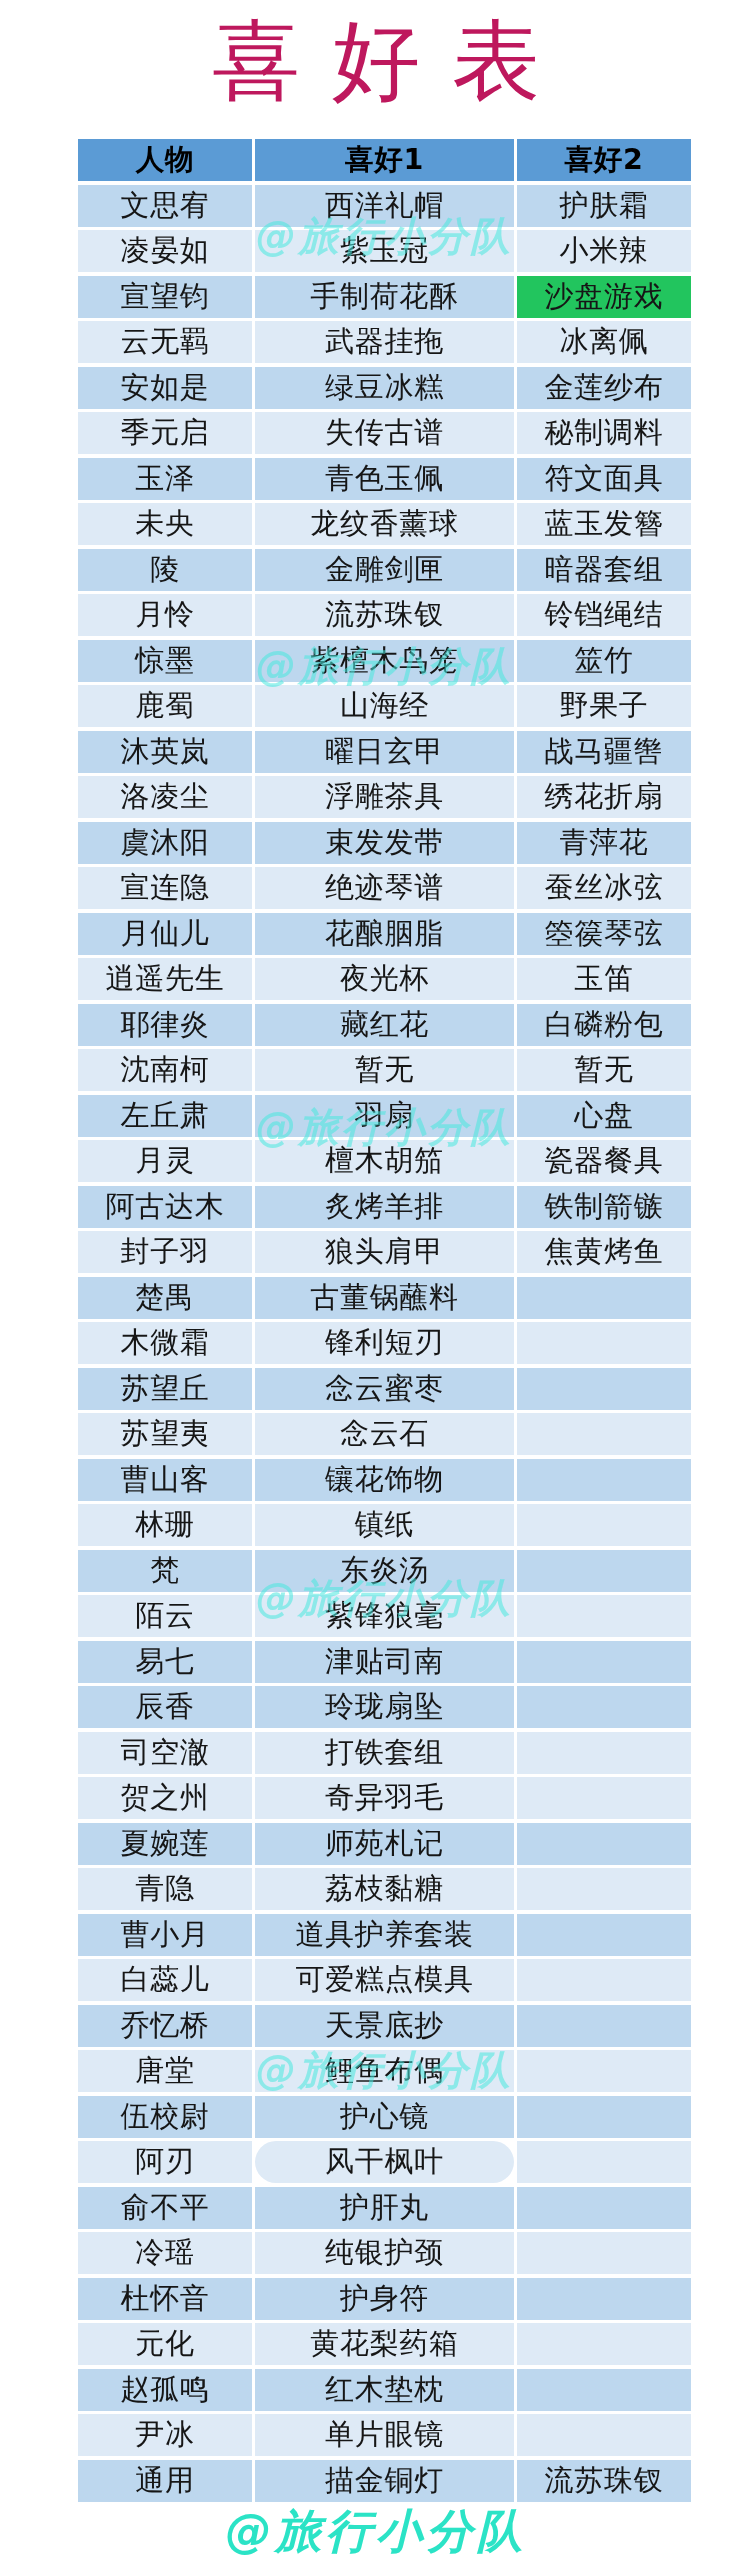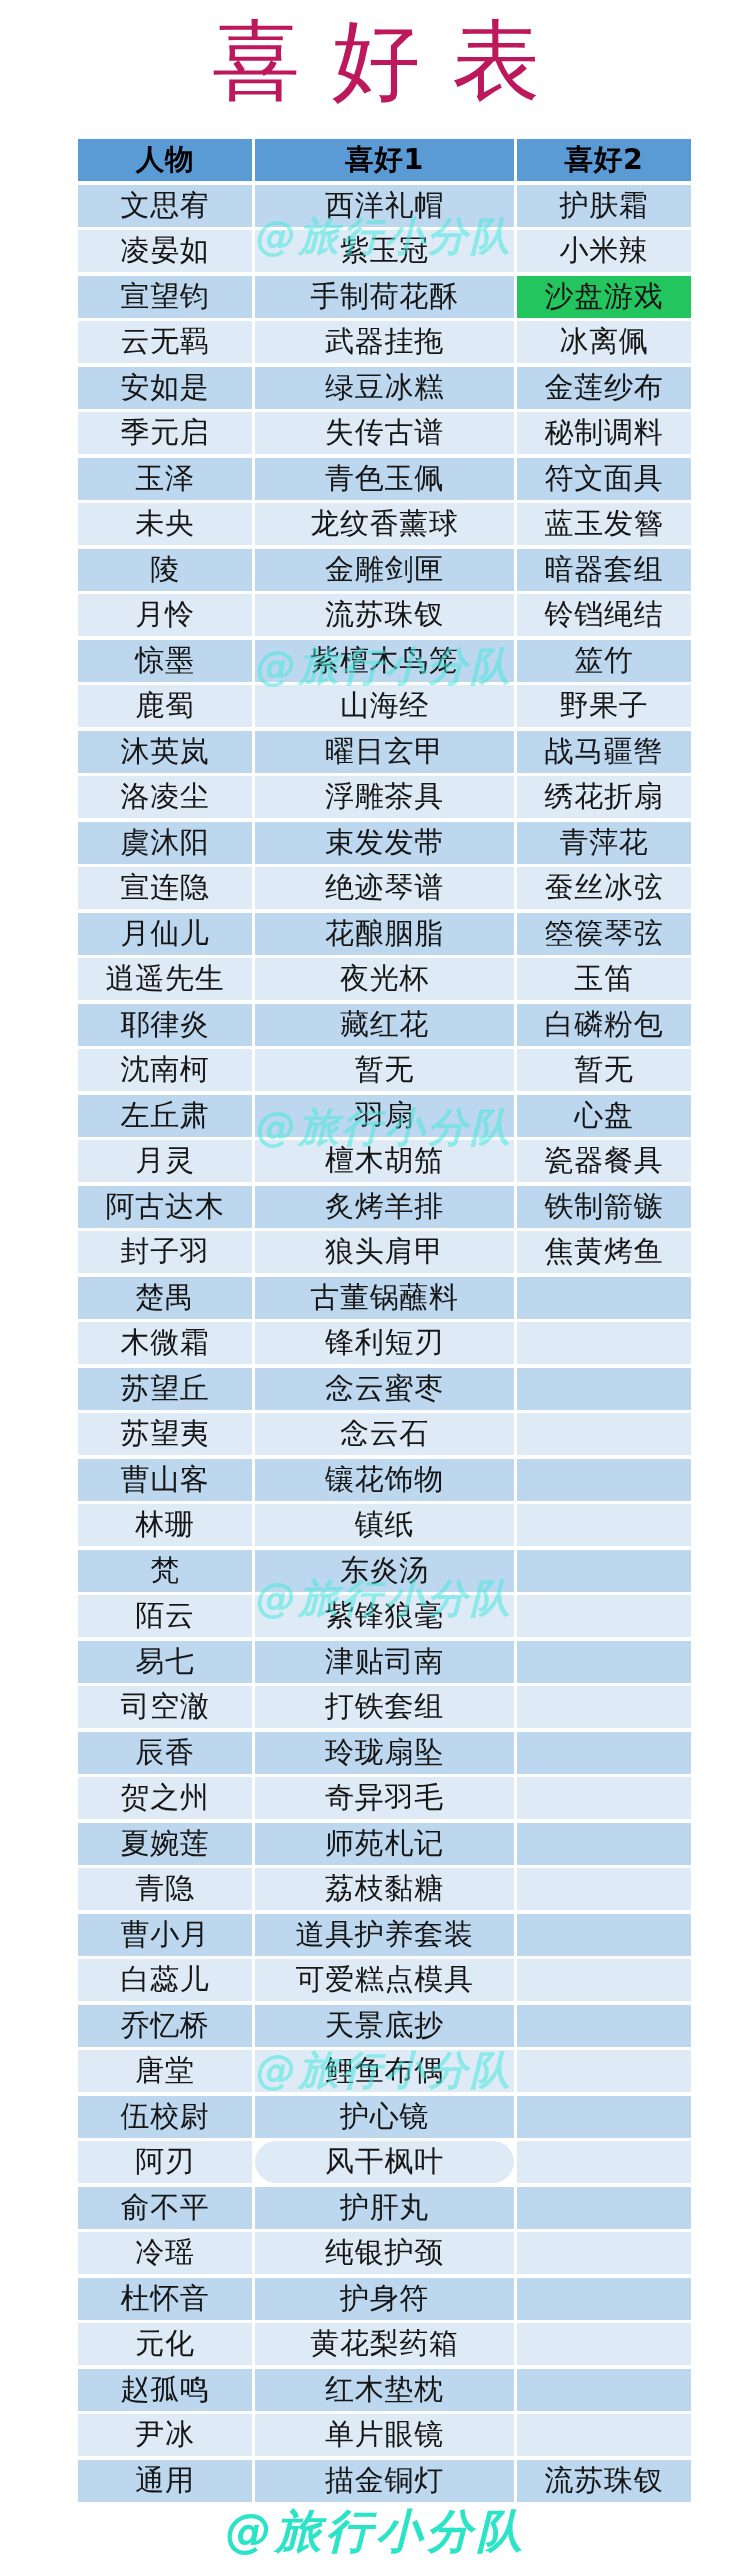--- a/index.html
+++ b/index.html
@@ -218,28 +218,28 @@
         <div class="td c1" style="background: rgb(222, 234, 246);">陌云</div>
         <div class="td c2" style="background: rgb(222, 234, 246);">紫锋狼毫</div>
         <div class="td c3" style="background: rgb(222, 234, 246);"></div>
       </div>
       <div class="tr">
         <div class="td c1" style="background: rgb(189, 215, 238);">易七</div>
         <div class="td c2" style="background: rgb(189, 215, 238);">津贴司南</div>
         <div class="td c3" style="background: rgb(189, 215, 238);"></div>
       </div>
       <div class="tr">
+        <div class="td c1" style="background: rgb(189, 215, 238);">辰香</div>
+        <div class="td c2" style="background: rgb(189, 215, 238);">玲珑扇坠</div>
+        <div class="td c3" style="background: rgb(189, 215, 238);"></div>
+      </div>
+      <div class="tr">
         <div class="td c1" style="background: rgb(222, 234, 246);">司空澈</div>
         <div class="td c2" style="background: rgb(222, 234, 246);">打铁套组</div>
         <div class="td c3" style="background: rgb(222, 234, 246);"></div>
-      </div>
-      <div class="tr">
-        <div class="td c1" style="background: rgb(189, 215, 238);">辰香</div>
-        <div class="td c2" style="background: rgb(189, 215, 238);">玲珑扇坠</div>
-        <div class="td c3" style="background: rgb(189, 215, 238);"></div>
       </div>
       <div class="tr">
         <div class="td c1" style="background: rgb(222, 234, 246);">贺之州</div>
         <div class="td c2" style="background: rgb(222, 234, 246);">奇异羽毛</div>
         <div class="td c3" style="background: rgb(222, 234, 246);"></div>
       </div>
       <div class="tr">
         <div class="td c1" style="background: rgb(189, 215, 238);">夏婉莲</div>
         <div class="td c2" style="background: rgb(189, 215, 238);">师苑札记</div>
         <div class="td c3" style="background: rgb(189, 215, 238);"></div>

